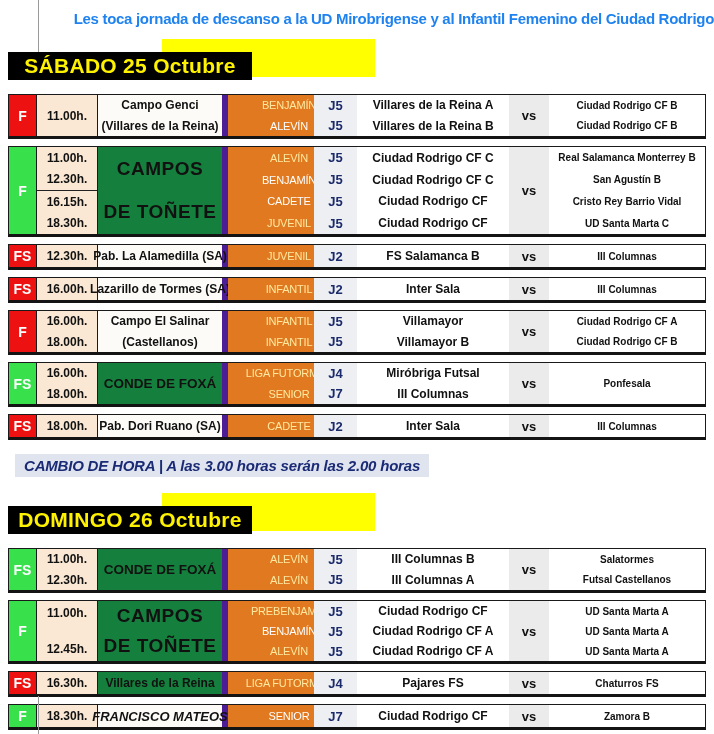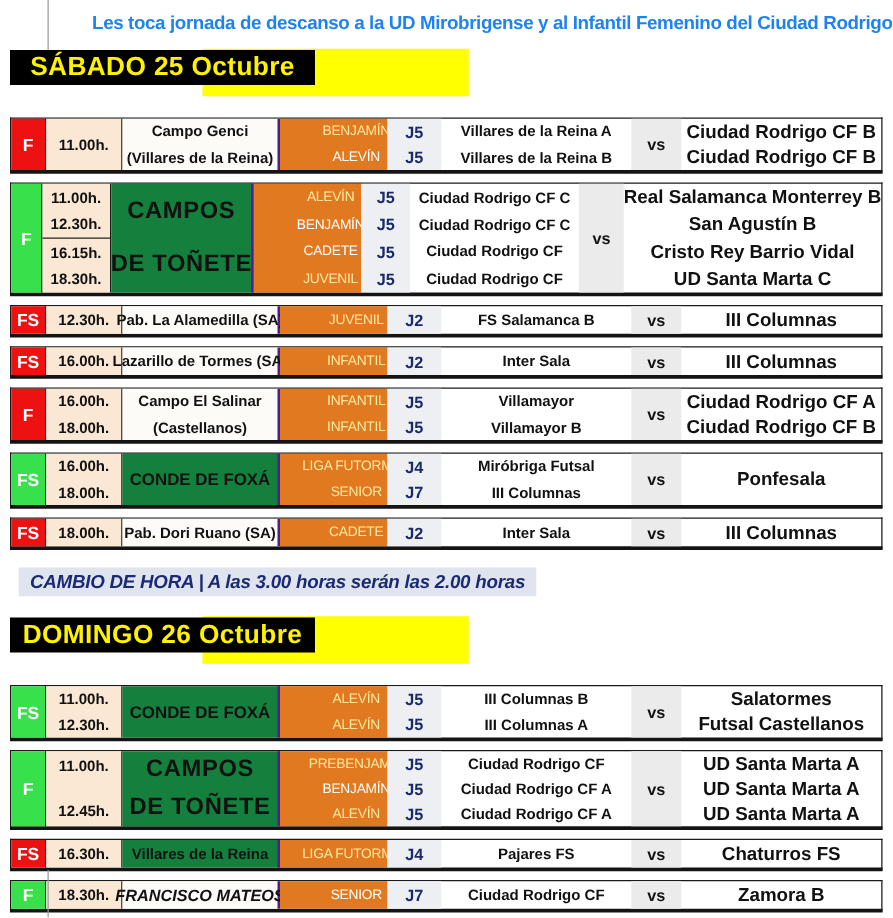--- a/index.html
+++ b/index.html
@@ -7,51 +7,51 @@
          font-family:"Liberation Sans",sans-serif;color:#111;}
   .gridline{position:absolute;left:38px;width:1px;background:#9a9a9a;}
   .gridline.top{top:0;height:55px;}
   .gridline.bottom{top:696px;height:38px;}
 
   .headline{padding-top:10px;text-align:right;font-size:15px;font-weight:800;
             letter-spacing:-0.3px;color:#1E82F0;white-space:nowrap;}
 
   .banner{position:relative;height:41px;margin-top:12px;}
   .banner-yellow{position:absolute;left:162px;top:0;width:213px;height:38px;background:#FFFF00;}
-  .banner-black{position:absolute;left:8px;top:1px;width:244px;height:28px;background:#000;
+  .banner-black{position:absolute;left:8px;top:13px;width:244px;height:28px;background:#000;
                 display:flex;align-items:center;justify-content:center;}
   .banner-black span{color:#FFF200;font-size:21px;font-weight:800;letter-spacing:.3px;white-space:nowrap;}
 
   .rows{margin-top:14px;margin-left:8px;width:698px;}
   .row{display:flex;border:1px solid #1a1a1a;border-bottom:3px solid #141414;margin-bottom:7px;
        background:#fff;box-sizing:content-box;}
   .lines-1{height:22px}.lines-2{height:41px}.lines-3{height:60px}.lines-4{height:87px}
 
   .row > div{display:flex;flex-direction:column;justify-content:space-around;text-align:center;}
   .row span{display:flex;align-items:center;justify-content:center;flex:1;white-space:nowrap;}
 
   .c-badge{width:27px;color:#fff;font-weight:800;font-size:14px;border-right:1px solid #1a1a1a;
            align-items:center;justify-content:center;}
   .c-times{width:60px;background:#FAE8D4;border-right:1px solid #1a1a1a;font-weight:700;font-size:12px;}
   .c-times.spread{justify-content:space-between;padding:5px 0;}
   .c-times.spread span{flex:0 0 auto;}
   .t-divide{border-top:1.5px solid #222;}
-  .c-venue{width:124px;background:#FCFBF7;font-size:12px;font-weight:600;border-right:2px solid #4c1d95;}
+  .c-venue{width:124px;background:#FCFBF7;font-size:12px;font-weight:600;border-right:6px solid #4c1d95;}
   .v-panel,.v-xl,.v-bold{background:#15803d;}
   .v-xl span{font-size:19px;font-weight:800;letter-spacing:.5px;}
   .v-bold span{font-size:13.5px;font-weight:800;}
   .v-italic span{font-size:13px;font-weight:800;font-style:italic;}
   .c-cats{width:86px;background:#E0791F;}
   .c-cats span{font-size:11px;font-weight:400;letter-spacing:-0.2px;padding-left:36px;}
   .cat-yellow{color:#FFE9A0;}
   .cat-white{color:#FFFFFF;}
   .c-j{width:43px;background:#EDEFF3;color:#1B2A6B;font-weight:800;font-size:13px;}
   .c-home{width:152px;font-size:12px;font-weight:600;}
   .c-vs{width:40px;background:#EBEBEB;font-weight:800;font-size:13px;align-items:center;justify-content:center;}
-  .c-away{flex:1;font-size:15px;font-weight:600;}
+  .c-away{flex:1;font-size:10px;font-weight:600;}
 
   .notice-wrap{margin-left:15px;margin-top:14px;}
   .notice{display:inline-block;background:#DFE4EF;color:#1A2A75;font-weight:800;font-style:italic;
           font-size:15px;letter-spacing:-0.2px;padding:3px 9px;white-space:nowrap;}
   .banner.second{margin-top:16px;}
 </style>
 </head>
 <body>
 
 <div class="sheet">

